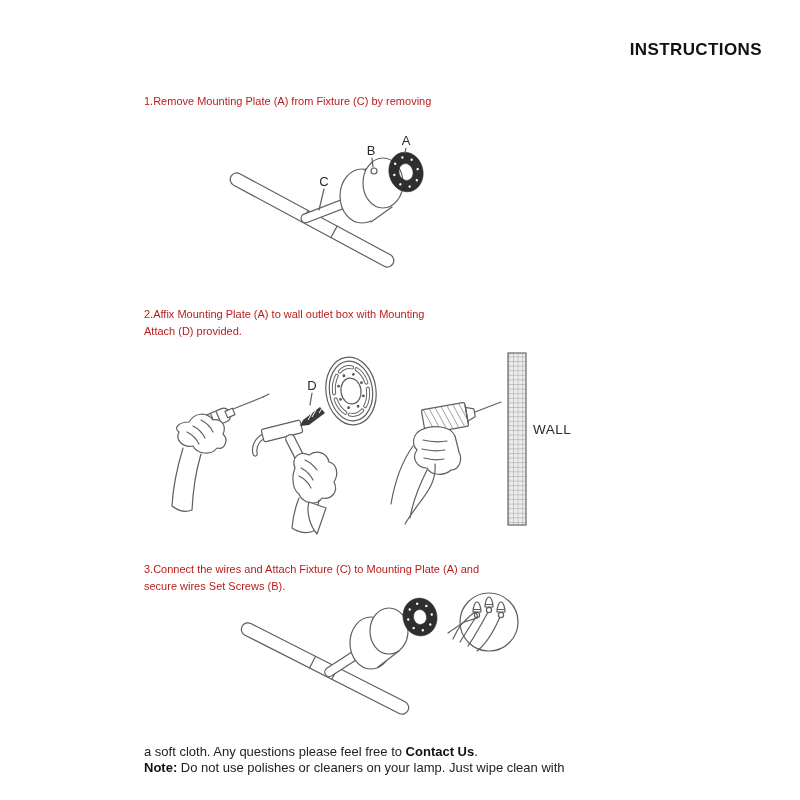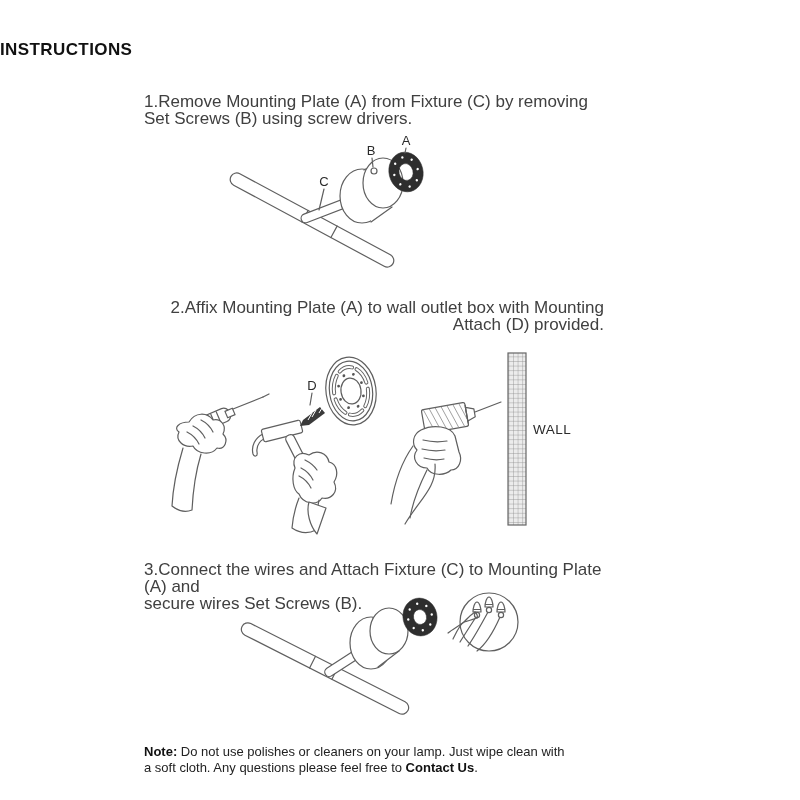--- a/index.html
+++ b/index.html
@@ -2,28 +2,28 @@
 <html><head>
 <meta charset="utf-8">
 <style>
   html,body{margin:0;padding:0;}
   body{
     width:800px;height:800px;position:relative;background:#ffffff;
     font-family:"Liberation Sans",sans-serif;color:#1f1f1f;overflow:hidden;
   }
   .abs{position:absolute;}
   .title{
-    left:0;top:40px;width:762px;text-align:left;
+    left:0;top:40px;width:762px;text-align:right;
     font-size:17px;font-weight:700;letter-spacing:.4px;color:#111;
   }
   .step{
-    left:144px;width:460px;font-size:17px;line-height:17px;color:#404040;
+    left:144px;width:460px;font-size:11px;line-height:17px;color:#b91c1c;
   }
   .step1{top:93px;}
-  .step2{top:299px;text-align:right;}
+  .step2{top:306px;}
   .step3{top:561px;}
   .note{
     left:144px;top:744px;width:470px;font-size:13px;line-height:15.5px;color:#222;
   }
   .b{font-weight:700;color:#111;}
   svg{position:absolute;overflow:visible;}
   svg text{font-family:"Liberation Sans",sans-serif;font-size:13px;fill:#2a2a2a;}
   .s{stroke:#5f5f5f;stroke-width:1.2;fill:none;stroke-linecap:round;stroke-linejoin:round;}
   .w{stroke:#5f5f5f;stroke-width:1.2;fill:#ffffff;stroke-linejoin:round;}
   .dark{fill:#2e2e2e;stroke:#2e2e2e;stroke-width:.5;}
@@ -33,21 +33,20 @@
   .slot-i{stroke:#ffffff;stroke-width:2;fill:none;stroke-linecap:round;}
   .hatch{stroke:#909090;stroke-width:.8;}
 </style>
 </head>
 <body>
 
 <div class="abs title">INSTRUCTIONS</div>
 
 <div class="abs step step1">
   <div>1.Remove Mounting Plate (A) from Fixture (C) by removing</div>
-  <div>Set Screws (B) using screw drivers.</div>
 </div>
 
 <svg style="left:225px;top:122px" width="250" height="165" viewBox="0 0 250 165">
   <g>
     <rect class="w" x="-92" y="-6.5" width="184" height="13" rx="6.5" transform="translate(87,98) rotate(28.3)"></rect>
     <line class="s" x1="83.1" y1="88.5" x2="76.9" y2="99.9"></line>
     <line class="s" x1="112.1" y1="104.1" x2="105.9" y2="115.5"></line>
   </g>
   <rect class="w" x="-36" y="-4.5" width="72" height="9" rx="4.5" transform="translate(110,85) rotate(-21)"></rect>
   <g>
@@ -238,15 +237,15 @@
     </g>
   </g>
   <g>
     <path class="s" d="M250,22 C244,26 242,29 239,32 C234,36 228,39 223,43"></path>
     <path class="s" d="M252,28 C246,30 243,31 239,32 C235,34 231,43 228,49"></path>
     <path class="s" d="M250,22 C252,24 253,26 252,28"></path>
   </g>
 </svg>
 
 <div class="abs note">
+  <div><span>a soft cloth. Any questions please feel free to </span><span class="b">Contact Us</span><span>.</span></div>
   <div><span class="b">Note:</span><span> Do not use polishes or cleaners on your lamp. Just wipe clean with</span></div>
-  <div><span>a soft cloth. Any questions please feel free to </span><span class="b">Contact Us</span><span>.</span></div>
 </div>
 
 </body></html>

